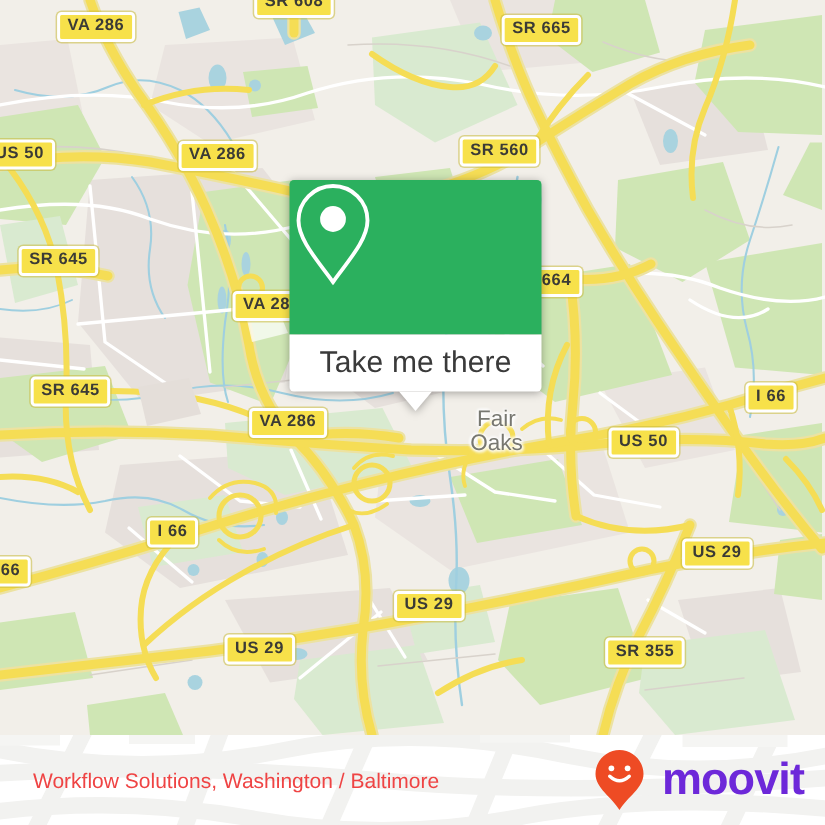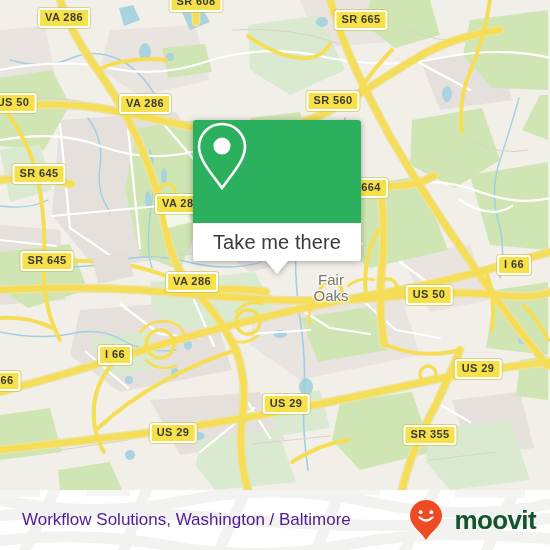--- a/index.html
+++ b/index.html
@@ -90,28 +90,28 @@
   }
 
   
   .footer{
     position:absolute;left:0;top:490px;width:550px;height:60px;
     background:#ffffff;overflow:hidden;
   }
   .footer .fmap{position:absolute;left:0;top:0;opacity:1;}
   .footer-title{
     position:absolute;left:22px;top:50%;transform:translateY(-50%);
-    font-size:17px;color:#4c1d95;white-space:nowrap;z-index:3;
+    font-size:14px;color:#ef4444;white-space:nowrap;z-index:3;
   }
   .brand{
     position:absolute;right:14px;top:50%;transform:translateY(-50%);
     display:flex;align-items:center;z-index:3;
   }
   .brand-word{
-    font-size:26px;font-weight:bold;color:#14532d;letter-spacing:-.6px;
+    font-size:30px;font-weight:bold;color:#6d28d9;letter-spacing:-.6px;
     line-height:30px;margin-left:11px;
   }
 </style>
 </head>
 <body>
 
 <div id="root">
 
   <div class="map">
     <svg width="550" height="490" viewBox="0 0 550 490">

